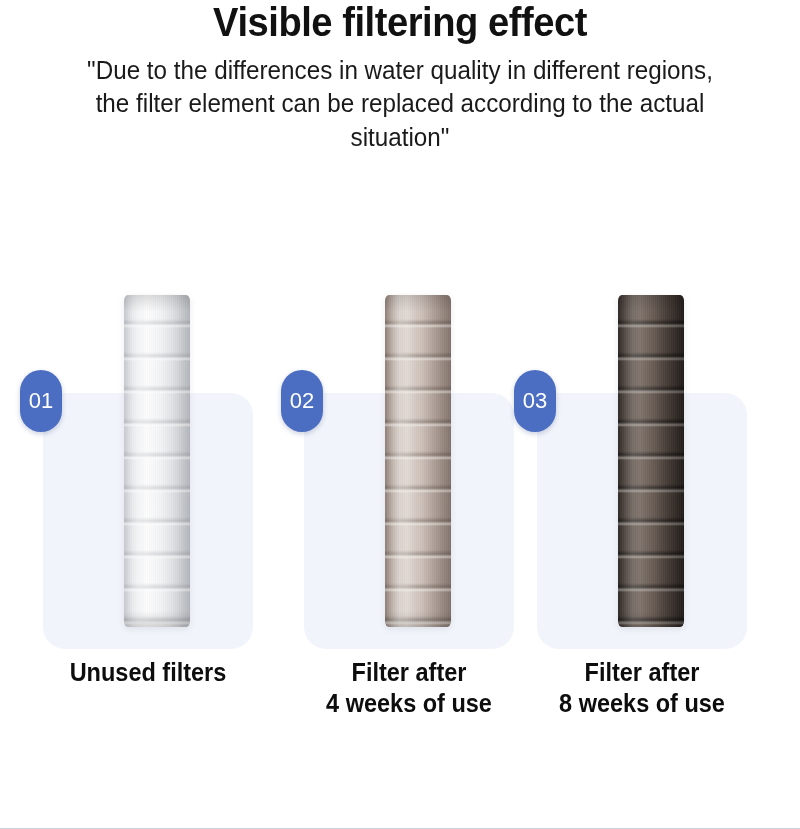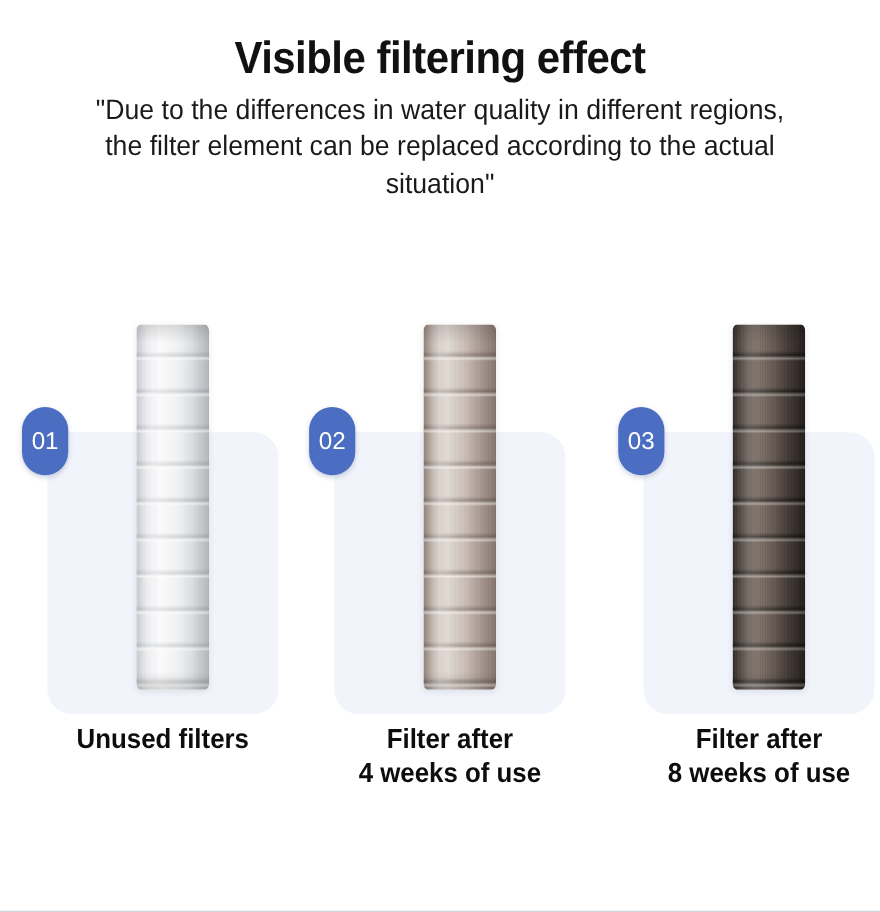--- a/index.html
+++ b/index.html
@@ -20,21 +20,20 @@
     width: 800px;
     height: 829px;
     position: relative;
     background: #ffffff;
     box-sizing: border-box;
     border-bottom: 1px solid #c9d2da;
   }
 
   
   .header {
-    padding-top: 30px;
     text-align: center;
   }
   .title {
     font-size: 41px;
     font-weight: bold;
     letter-spacing: -0.5px;
     line-height: 1.08;
     color: #111111;
     margin: 0;
     transform: scaleX(0.93);
@@ -59,21 +58,21 @@
   }
 
   .compare-item {
     position: absolute;
     top: 0;
     width: 210px;
     height: 256px;
   }
   .item-1 { left: 43px; }
   .item-2 { left: 304px; }
-  .item-3 { left: 537px; margin-left: 48px; }
+  .item-3 { left: 537px; }
 
   .card {
     position: absolute;
     left: 0;
     top: 0;
     width: 210px;
     height: 256px;
     background: #f1f4fa;
     border-radius: 22px;
   }

